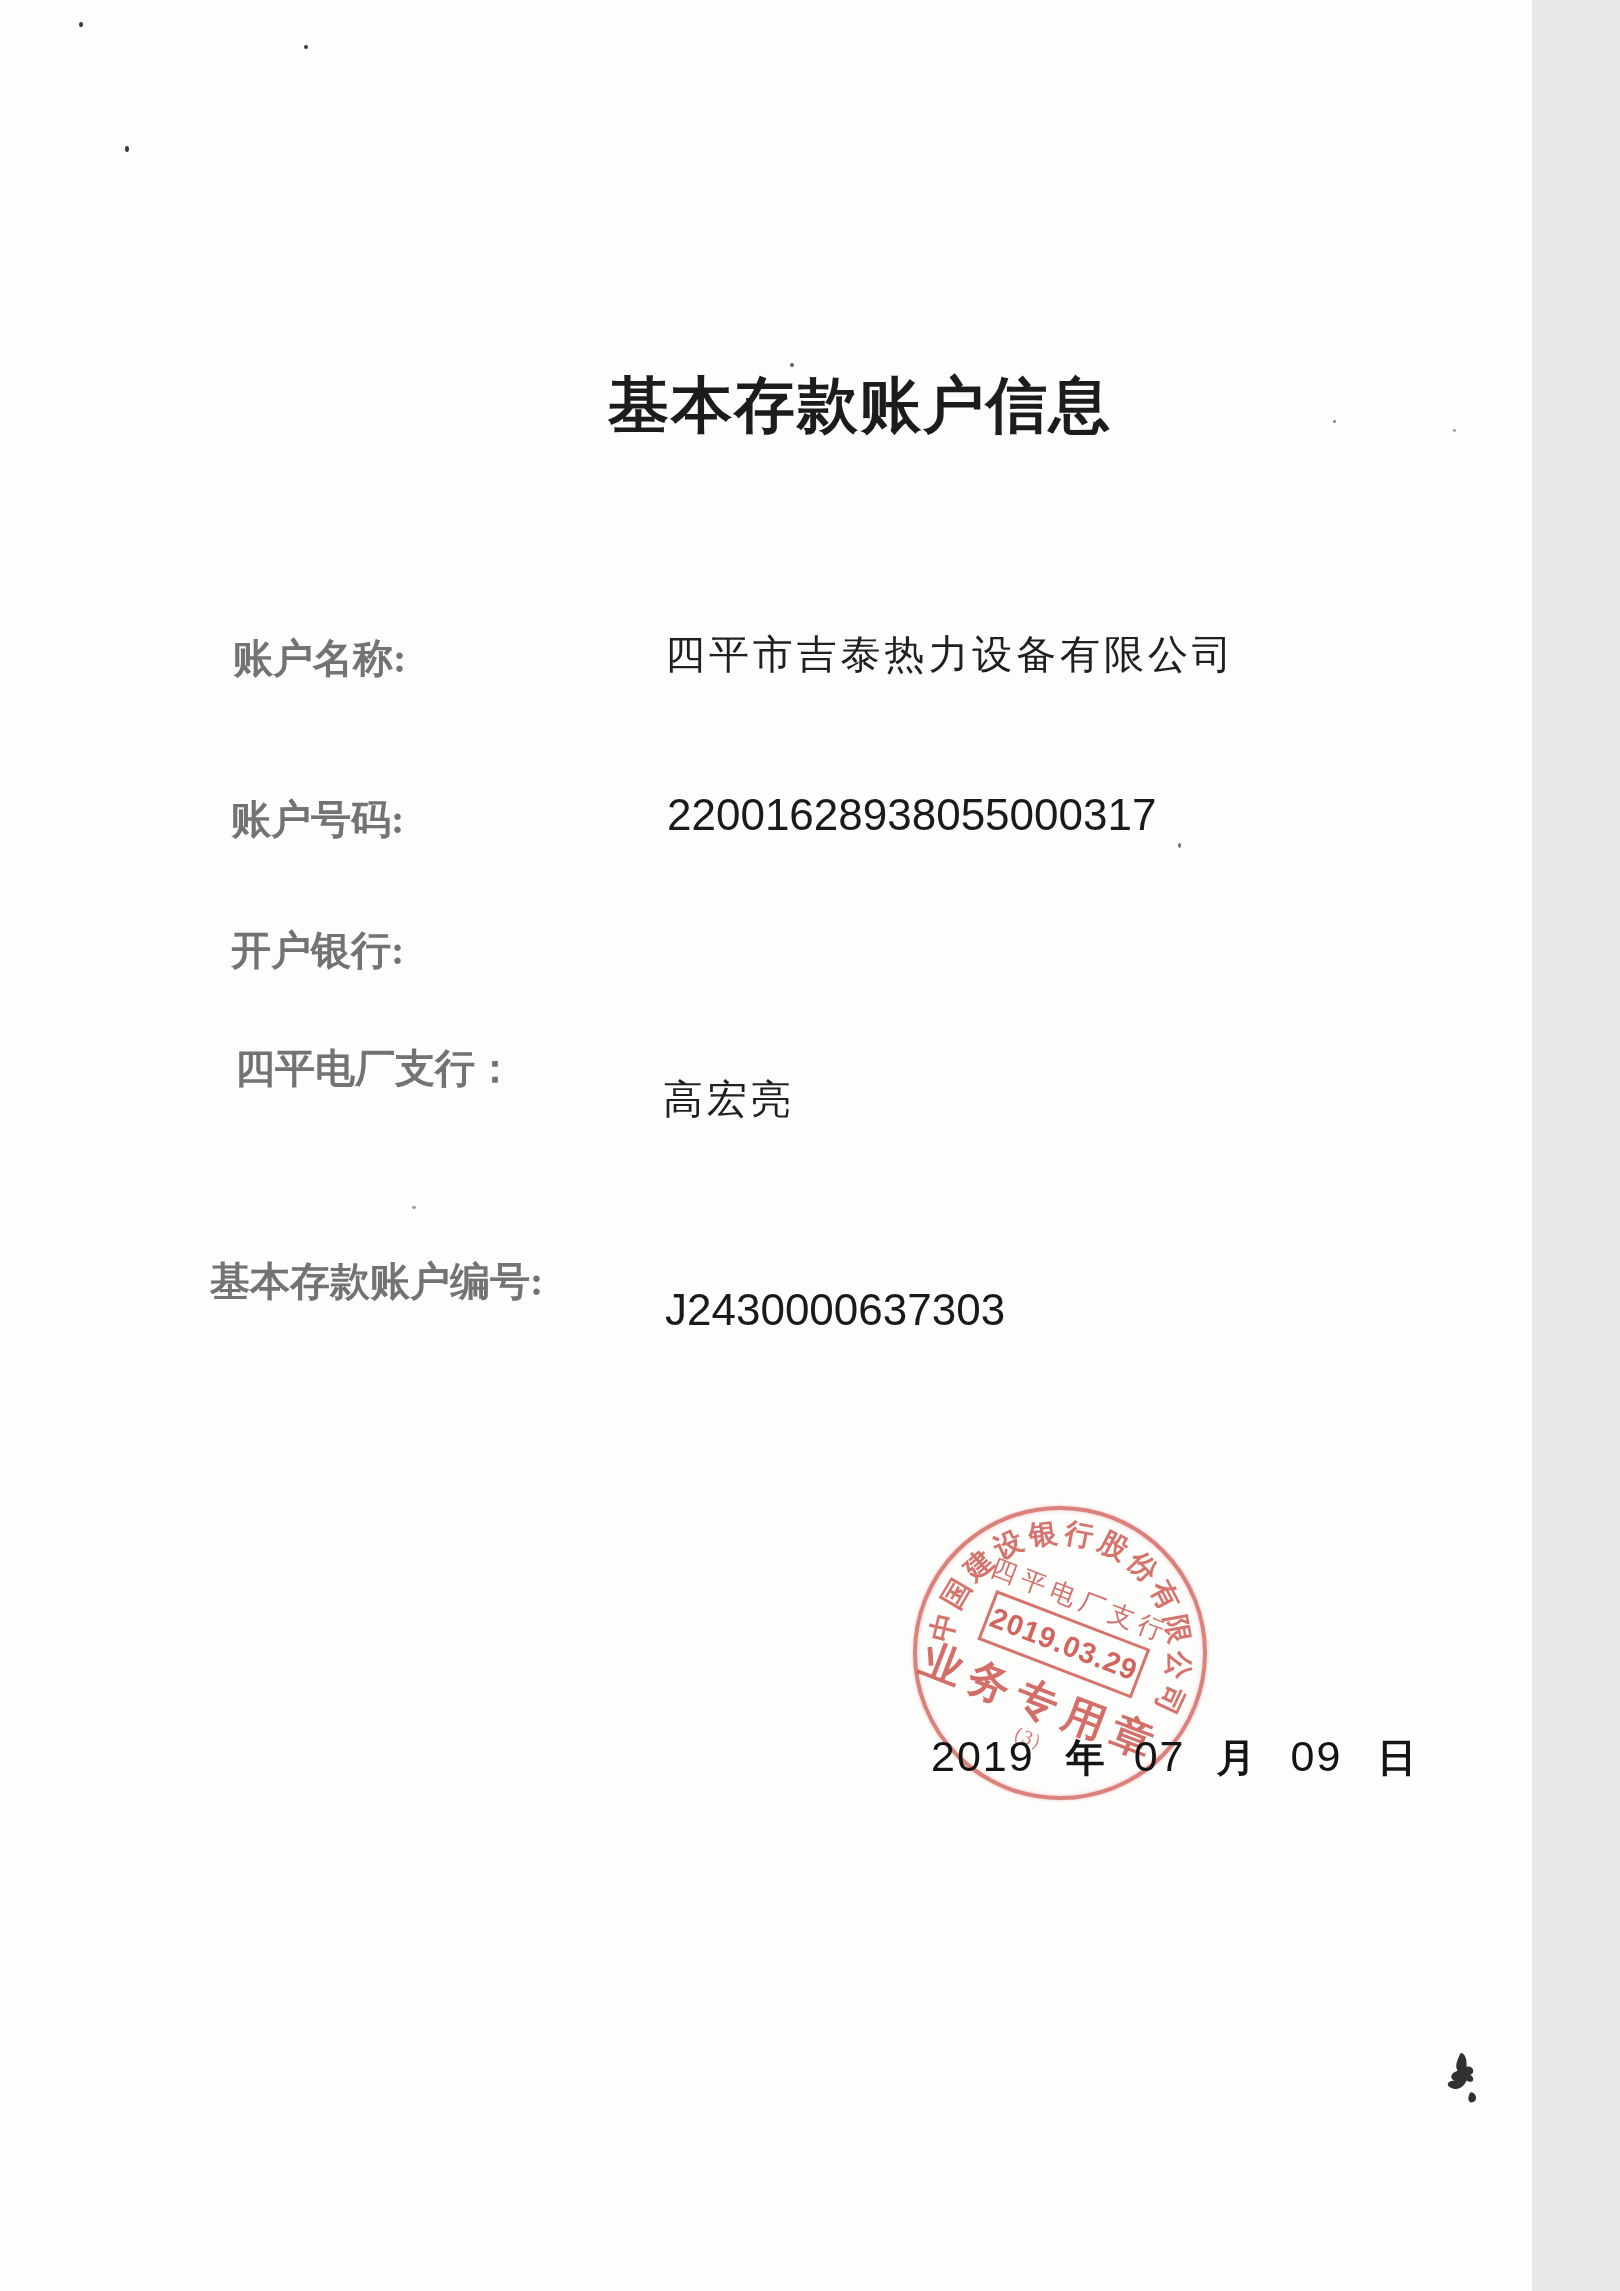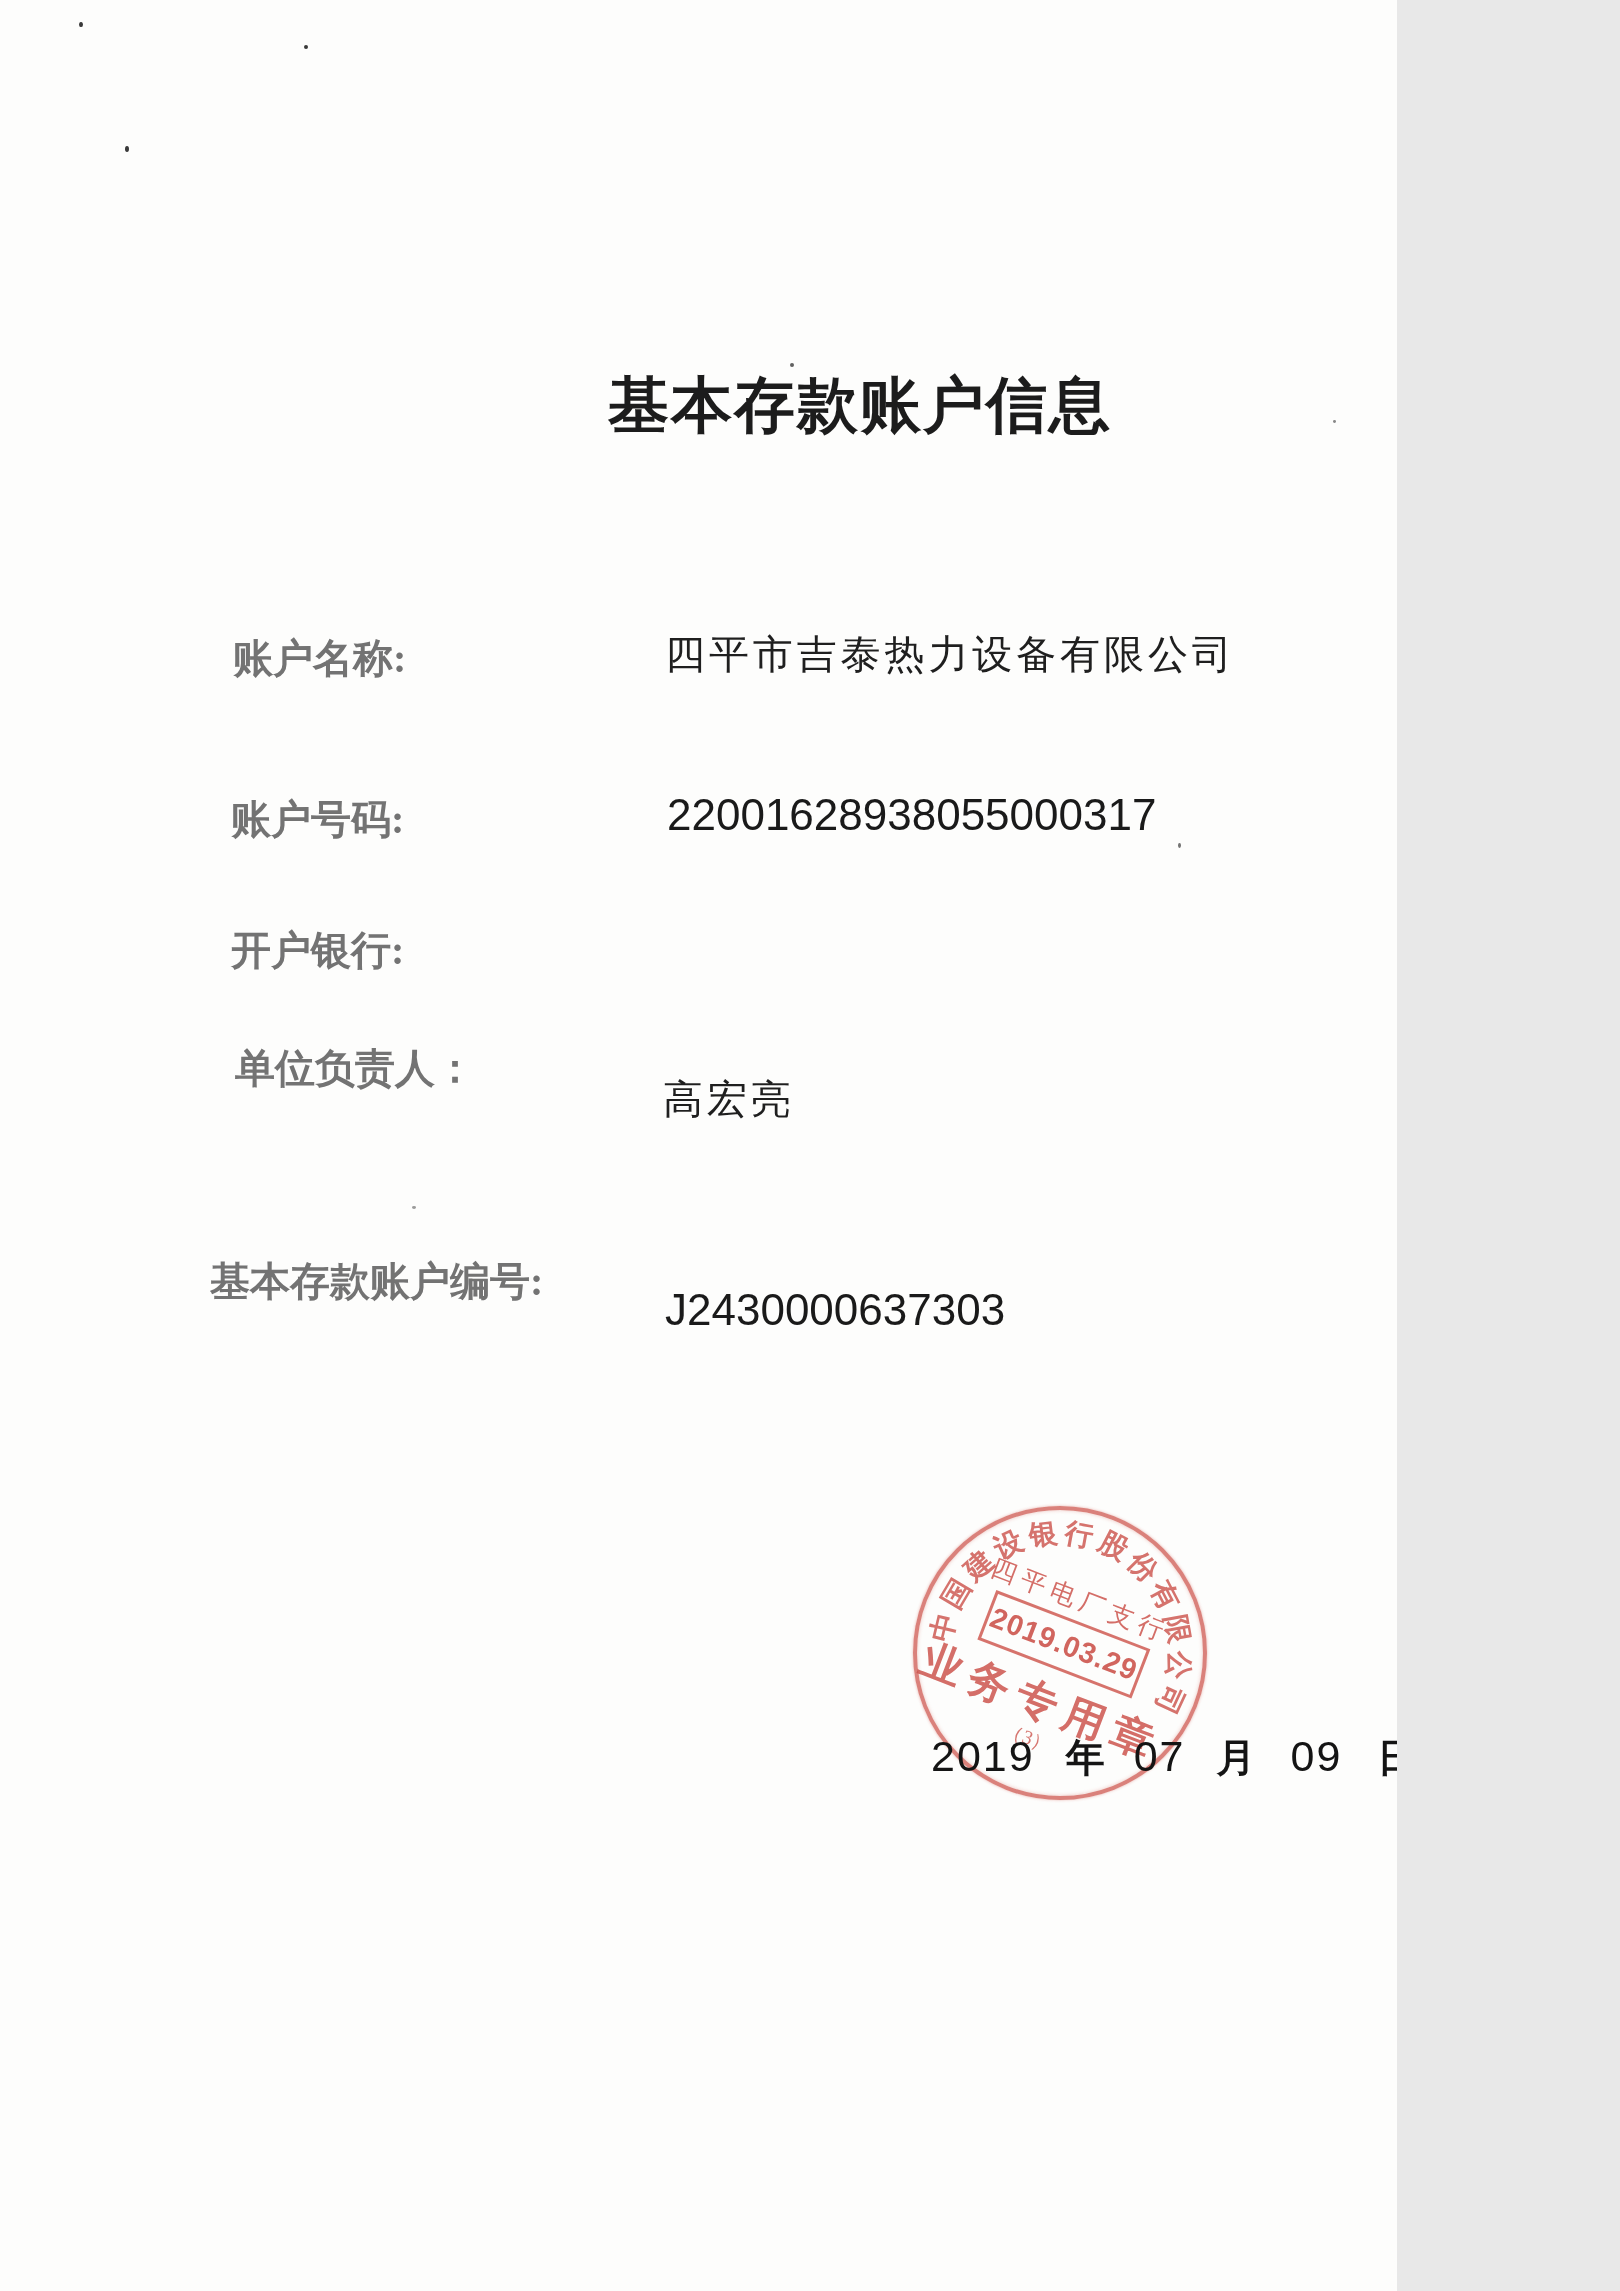--- a/index.html
+++ b/index.html
@@ -1,18 +1,18 @@
 <!DOCTYPE html>
 <html><head>
 <meta charset="utf-8">
 <style>
   html,body{margin:0;padding:0;background:#e8e8e8;}
   .page{
     position:relative;
-    width:1397px;height:2292px;
+    width:1532px;height:2292px;
     background:#fdfdfc;
     overflow:hidden;
     font-family:"Liberation Serif","DejaVu Serif",serif;
     color:#222;
   }
   .doc-title{
     position:absolute;left:608px;top:365px;
     font-size:61px;font-weight:bold;letter-spacing:2px;
     color:#1c1c1c;white-space:nowrap;
   }
@@ -94,21 +94,21 @@
   <div class="doc-title">基本存款账户信息</div>
 
   <div class="field-label" style="left:233px;top:631px;">账户名称:</div>
   <div class="field-value" style="left:665px;top:627px;">四平市吉泰热力设备有限公司</div>
 
   <div class="field-label" style="left:231px;top:792px;">账户号码:</div>
   <div class="field-value num-value" style="left:667px;top:790px;">22001628938055000317</div>
 
   <div class="field-label" style="left:231px;top:923px;">开户银行:</div>
 
-  <div class="field-label" style="left:235px;top:1041px;">单位负责人：</div>
+  <div class="field-label" style="left:235px;top:1041px;">四平电厂支行：</div>
   <div class="field-value" style="left:663px;top:1072px;">高宏亮</div>
 
   <div class="field-label" style="left:210px;top:1254px;">基本存款账户编号:</div>
   <div class="field-value num-value" style="left:665px;top:1285px;">J2430000637303</div>
 
   <div class="stamp">
     <div class="stamp-ring"></div>
     <svg class="stamp-arc" width="294" height="294" viewBox="0 0 300 300">
       <defs>
         <path id="arcPath" d="M 42,179 A 112 112 0 1 1 258,179" fill="none"></path>

